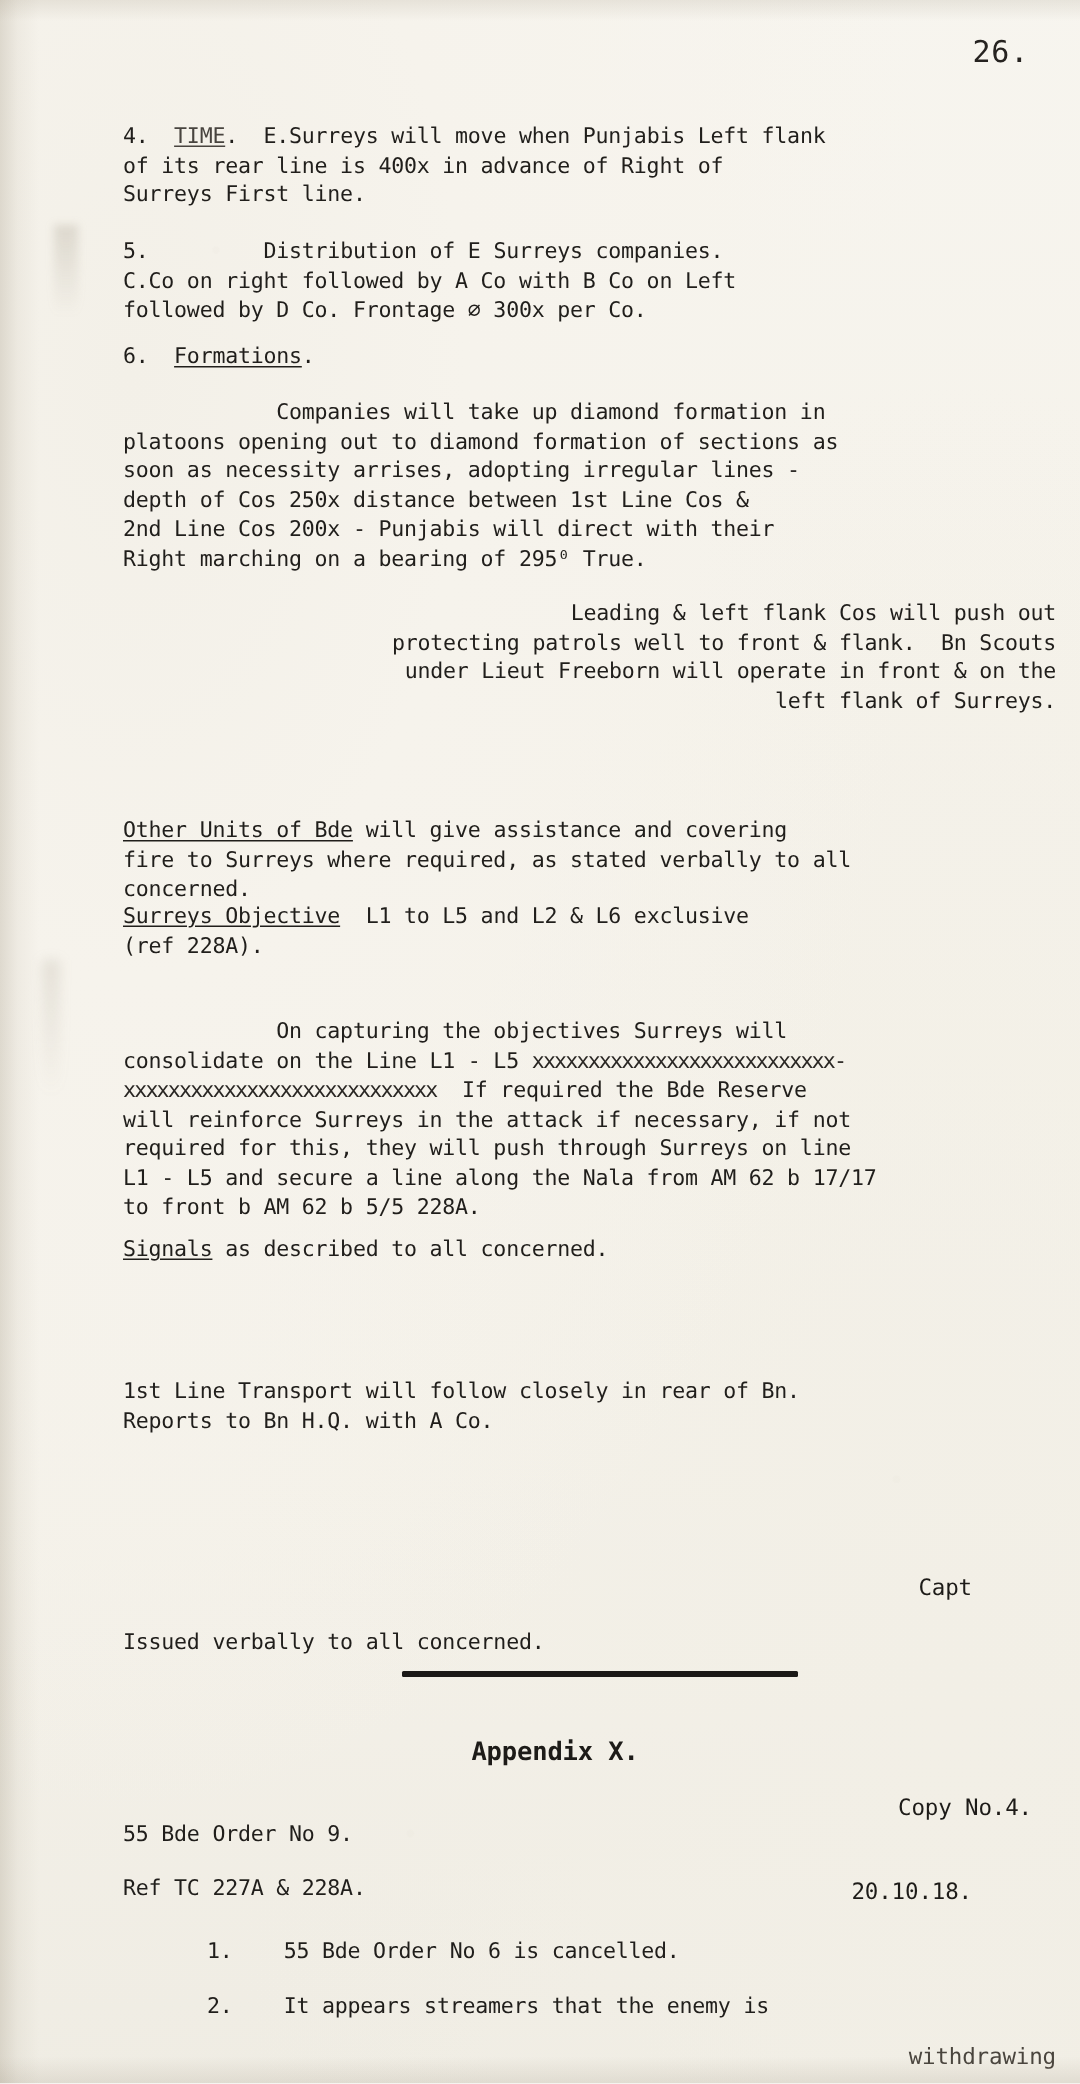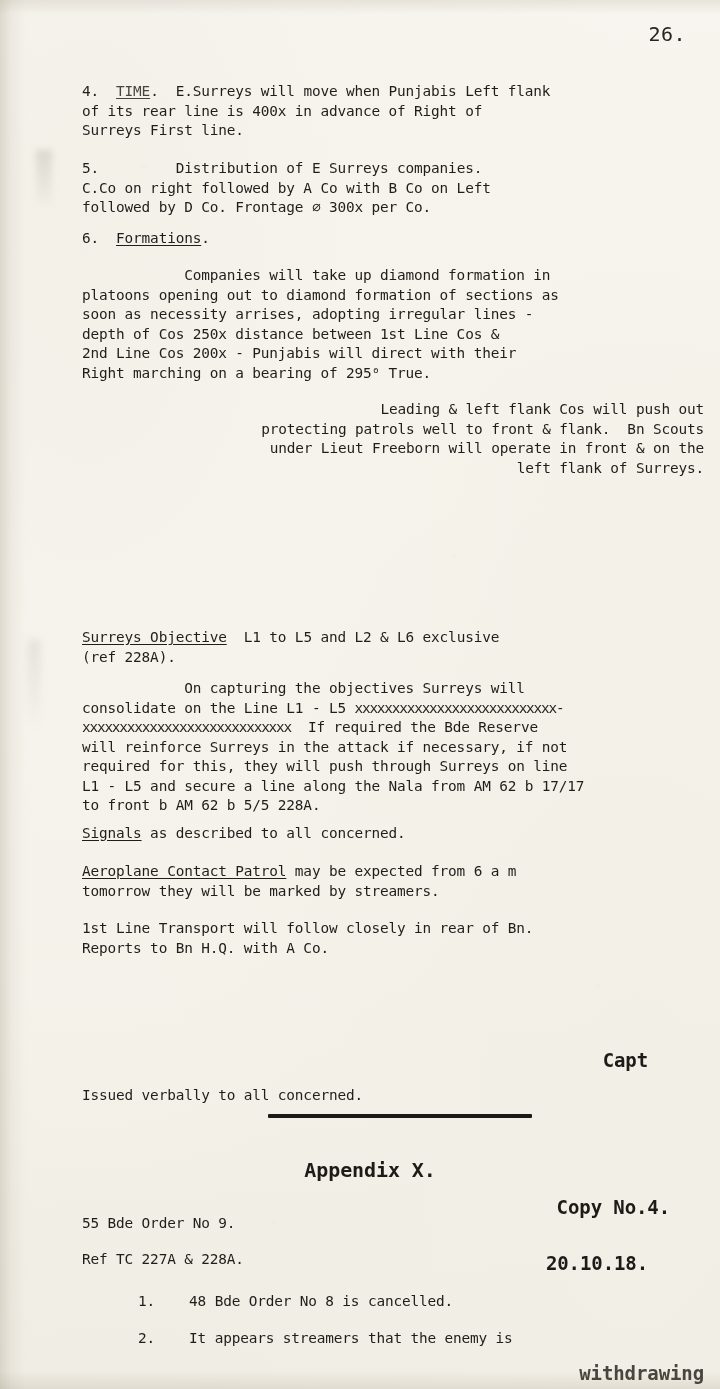--- a/index.html
+++ b/index.html
@@ -104,30 +104,30 @@
   .rule {
     position: absolute;
     height: 4px;
     background: #1b1917;
     border-radius: 1px;
   }
 
   .centered {
     position: absolute;
     text-align: center;
-    font-size: 20px;
+    font-size: 17px;
     font-weight: 700;
     letter-spacing: -0.1px;
     padding-left: 20px;
   }
 
   .right-text {
     position: absolute;
-    font-size: 19px;
-    font-weight: 700;
+    font-size: 15px;
+    font-weight: 400;
     letter-spacing: -0.1px;
   }
 
   .faded { color: #3a3631; opacity: .92; }
   .lighter { color: #4a453e; }
 </style>
 </head>
 <body>
 
 <div class="page">
@@ -158,54 +158,55 @@
 depth of Cos 250x distance between 1st Line Cos &amp;
 2nd Line Cos 200x - Punjabis will direct with their
 Right marching on a bearing of 295⁰ True.</div>
 
     <div class="body-block" style="top: 400px; text-align: right;">            Leading &amp; left flank Cos will push out
 protecting patrols well to front &amp; flank.  Bn Scouts
 under Lieut Freeborn will operate in front &amp; on the
 left flank of Surreys.</div>
 
 
-
-    <div class="body-block" style="top: 628px;"><span class="u">Surreys Objective</span><span>  L1 to L5 and L2 &amp; L6 exclusive
+    <div class="body-block" style="top: 545px;"><span class="u">Other Units of Bde</span><span> will give assistance and covering
+fire to Surreys where required, as stated verbally to all
+concerned.</span></div>
+
+    <div class="body-block" style="top: 602px;"><span class="u">Surreys Objective</span><span>  L1 to L5 and L2 &amp; L6 exclusive
 (ref 228A).</span></div>
 
     <div class="body-block" style="top: 679px;"><span>            On capturing the objectives Surreys will</span>
 <span>consolidate on the Line L1 - L5 </span><span class="strikeover">xxxxxxxxxxxxxxxxxxxxxxxxxxx-</span>
 <span class="strikeover">xxxxxxxxxxxxxxxxxxxxxxxxxxxx</span><span>  If required the Bde Reserve</span>
 <span>will reinforce Surreys in the attack if necessary, if not
 required for this, they will push through Surreys on line
 L1 - L5 and secure a line along the Nala from AM 62 b 17/17
 to front b AM 62 b 5/5 228A.</span></div>
 
     <div class="body-block" style="top: 824px;"><span class="u">Signals</span><span> as described to all concerned.</span></div>
 
-    <div class="body-block" style="top: 862px;"><span class="u">Aeroplane Contact Patrol</span><span> may be expected from 6 a m
-tomorrow they will be marked by streamers.</span></div>
 
     <div class="body-block" style="top: 919px;">1st Line Transport will follow closely in rear of Bn.
 Reports to Bn H.Q. with A Co.</div>
 
     <div class="right-text" style="top: 1049px; right: 72px;">Capt</div>
     <div class="body-block" style="top: 1086px;">Issued verbally to all concerned.</div>
 
     <div class="rule" style="left: 268px; top: 1114px; width: 264px;"></div>
 
     <div class="centered" style="top: 1158px; left: 0; right: 0;">Appendix X.</div>
 
-    <div class="right-text" style="top: 1196px; right: 50px;">Copy No.4.</div>
+    <div class="right-text" style="top: 1196px; right: 32px;">Copy No.4.</div>
 
     <div class="body-block" style="top: 1214px;">55 Bde Order No 9.</div>
 
     <div class="body-block" style="top: 1250px;">Ref TC 227A &amp; 228A.</div>
     <div class="right-text" style="top: 1252px; right: 72px;">20.10.18.</div>
 
-    <div class="body-block" style="top: 1292px; left: 138px;"><span>1.</span>    <span>48 Bde Order No 8 is cancelled.</span></div>
+    <div class="body-block" style="top: 1292px; left: 138px;"><span>1.</span>    <span>55 Bde Order No 6 is cancelled.</span></div>
 
     <div class="body-block" style="top: 1329px; left: 138px;"><span>2.</span>    <span>It appears streamers that the enemy is</span></div>
 
     <div class="right-text lighter" style="top: 1362px; right: 16px;">withdrawing</div>
 
   </div>
 </div>
 
 </body></html>

